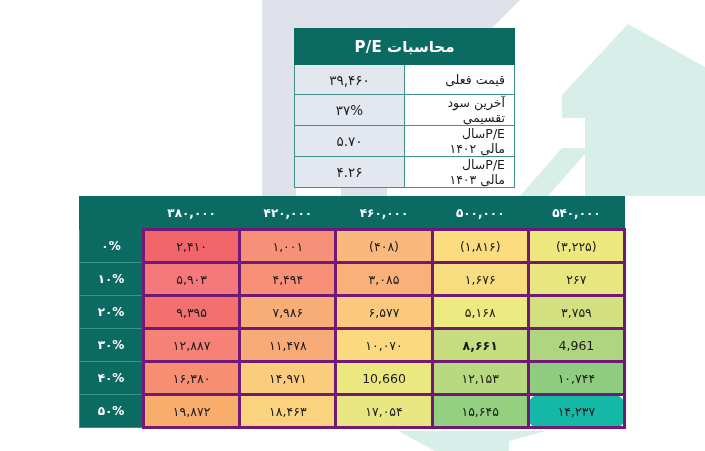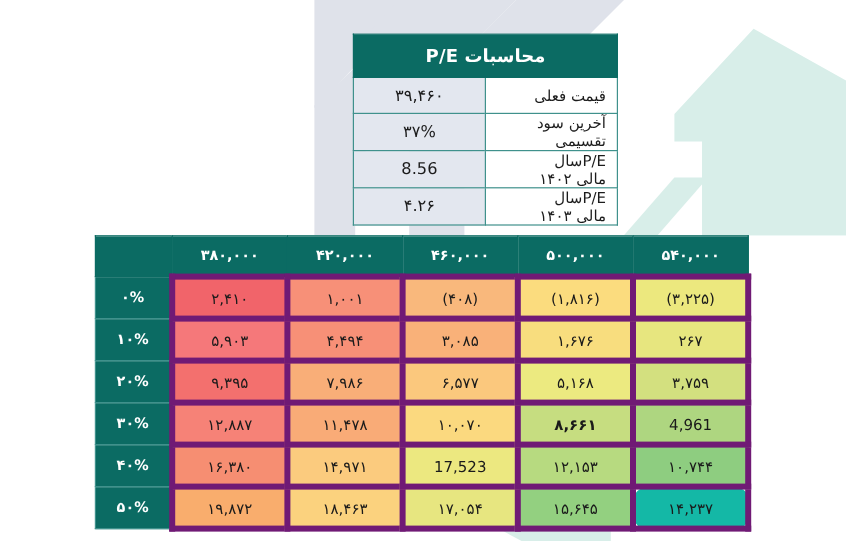--- a/index.html
+++ b/index.html
@@ -111,21 +111,21 @@
     height: 28px;
     border: 1px solid #3f918c;
     border-right-color: #0b6b63;
     width: 61px;
   }
   #sens-table td.cell {
     text-align: center;
     height: 28px;
     font-size: 12.5px;
     color: #1a1a1a;
-    border: 5px solid #701a75;
+    border: 3px solid #701a75;
     width: 97px;
   }
   #sens-table td.cell.bold {
     font-weight: bold;
   }
 </style>
 </head>
 <body>
 
 <svg id="watermarks" width="705" height="451" viewBox="0 0 705 451" xmlns="http://www.w3.org/2000/svg">
@@ -155,21 +155,21 @@
       <tr>
         <td class="pe-label">قیمت فعلی</td>
         <td class="pe-value">۳۹,۴۶۰</td>
       </tr>
       <tr>
         <td class="pe-label">آخرین سود تقسیمی</td>
         <td class="pe-value">۳۷%</td>
       </tr>
       <tr>
         <td class="pe-label">P/Eسال مالی ۱۴۰۲</td>
-        <td class="pe-value">8.56</td>
+        <td class="pe-value">۵.۷۰</td>
       </tr>
       <tr>
         <td class="pe-label">P/Eسال مالی ۱۴۰۳</td>
         <td class="pe-value">۴.۲۶</td>
       </tr>
     </tbody>
 </table>
 
 <table class="tbl" id="sens-table">
   <thead>
@@ -211,21 +211,21 @@
         <td class="cell" style="background: rgb(174, 214, 128);">4,961</td>
         <td class="cell bold" style="background: rgb(198, 221, 128);">۸,۶۶۱</td>
         <td class="cell" style="background: rgb(251, 217, 127);">۱۰,۰۷۰</td>
         <td class="cell" style="background: rgb(249, 171, 119);">۱۱,۴۷۸</td>
         <td class="cell" style="background: rgb(246, 130, 119);">۱۲,۸۸۷</td>
         <td class="row-head">۳۰%</td>
       </tr>
       <tr>
         <td class="cell" style="background: rgb(142, 205, 128);">۱۰,۷۴۴</td>
         <td class="cell" style="background: rgb(183, 218, 128);">۱۲,۱۵۳</td>
-        <td class="cell" style="background: rgb(236, 232, 128);">17,523</td>
+        <td class="cell" style="background: rgb(236, 232, 128);">10,660</td>
         <td class="cell" style="background: rgb(251, 203, 126);">۱۴,۹۷۱</td>
         <td class="cell" style="background: rgb(246, 142, 114);">۱۶,۳۸۰</td>
         <td class="row-head">۴۰%</td>
       </tr>
       <tr>
         <td class="cell" style="background: #14b8a6; border-radius: 11px;">۱۴,۲۳۷</td>
         <td class="cell" style="background: rgb(147, 208, 128);">۱۵,۶۴۵</td>
         <td class="cell" style="background: rgb(231, 230, 128);">۱۷,۰۵۴</td>
         <td class="cell" style="background: rgb(251, 210, 126);">۱۸,۴۶۳</td>
         <td class="cell" style="background: rgb(249, 173, 109);">۱۹,۸۷۲</td>

